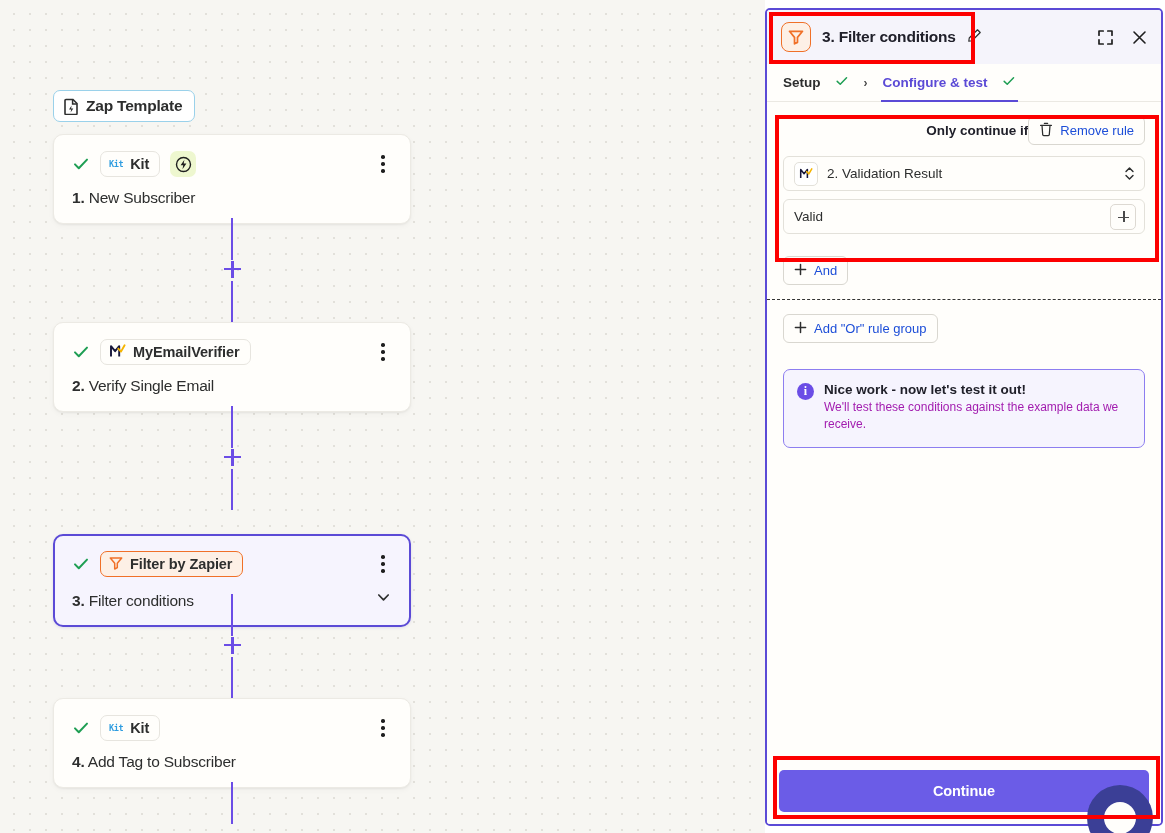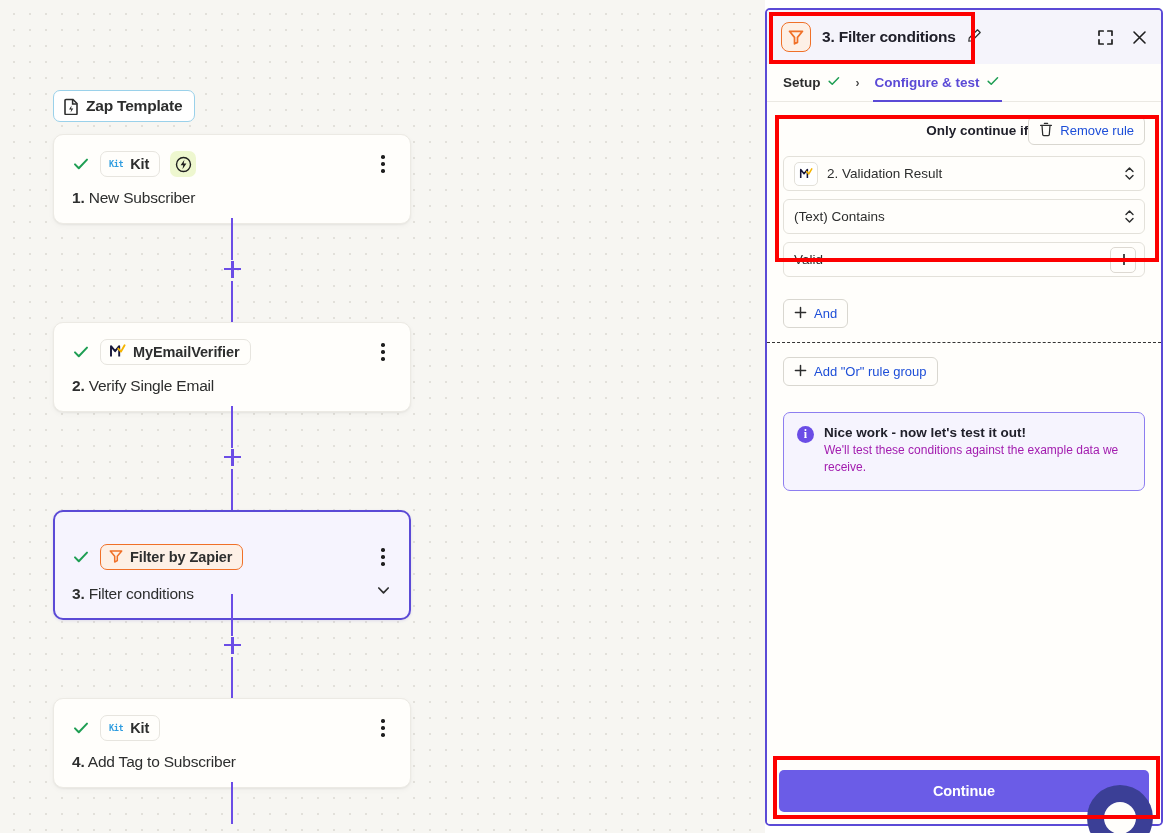--- a/index.html
+++ b/index.html
@@ -39,21 +39,22 @@
     background: #fffefb;
     border: 1px solid #eceae4;
     border-radius: 10px;
     box-shadow: 0 1px 2px rgba(0,0,0,0.05), 0 2px 6px rgba(0,0,0,0.035);
     padding: 16px 18px 16px 18px;
   }
   .node.selected {
     background: #f6f4fe;
     border: 2px solid #5b4ad6;
     box-shadow: 0 1px 3px rgba(60,40,180,0.12);
-    padding: 32px 17px 15px 17px;
+    padding: 15px 17px 15px 17px;
+    margin-top: 24px;
   }
   .node-row1 { display: flex; align-items: center; gap: 10px; height: 26px; position: relative; }
   .check { width: 18px; height: 18px; flex: none; }
   .app-chip {
     display: inline-flex; align-items: center; gap: 7px;
     border: 1px solid #e7e5df; border-radius: 7px;
     background: #fffefb;
     padding: 3px 10px 3px 8px;
     height: 26px;
     font-size: 14.5px; font-weight: bold; color: #2d2e2e;
@@ -125,21 +126,21 @@
   .icon-btn { width: 20px; height: 20px; display:flex; align-items:center; justify-content:center; }
 
   .tabs {
     height: 38px; flex: none;
     display: flex; align-items: center; gap: 0;
     padding: 0 0 0 14px;
     border-bottom: 1px solid #ebe9e3;
     background: #fffefb;
   }
   .tab {
-    display: flex; align-items: center; gap: 6px;
+    display: flex; align-items: center; gap: 14px;
     font-size: 13.5px; font-weight: bold;
     height: 100%; padding: 0 2px;
     color: #2d2e2e;
   }
   .tab.active { color: #5b4ad6; border-bottom: 2.5px solid #5b4ad6; margin: 0 0 -1px 0; }
   .tab-sep { padding: 0 13px; color: #4a4a4a; font-size: 12px; font-weight: bold; }
 
   .panel-body { flex: 1 1 auto; overflow: hidden; background: #fffefb; position: relative; }
 
   .rule-card { padding: 14px 16px 8px 16px; }
@@ -442,28 +443,20 @@
             </svg>
           </span>
           <span class="val">2. Validation Result</span>
           <span class="stepper">
             <svg width="13" height="17" viewBox="0 0 13 17">
               <path d="M3 6.6 6.5 3l3.5 3.6M3 10.4 6.5 14l3.5-3.6" fill="none" stroke="#2d2e2e" stroke-width="1.4" stroke-linecap="round" stroke-linejoin="round"></path>
             </svg>
           </span>
         </div>
 
-        <div class="field">
-          <span class="val">(Text) Contains</span>
-          <span class="stepper">
-            <svg width="13" height="17" viewBox="0 0 13 17">
-              <path d="M3 6.6 6.5 3l3.5 3.6M3 10.4 6.5 14l3.5-3.6" fill="none" stroke="#2d2e2e" stroke-width="1.4" stroke-linecap="round" stroke-linejoin="round"></path>
-            </svg>
-          </span>
-        </div>
 
         <div class="field">
           <span class="val">Valid</span>
           <span class="plus-sq"></span>
         </div>
       </div>
 
       <div class="and-wrap">
         <button class="btn-outline">
           <span>

